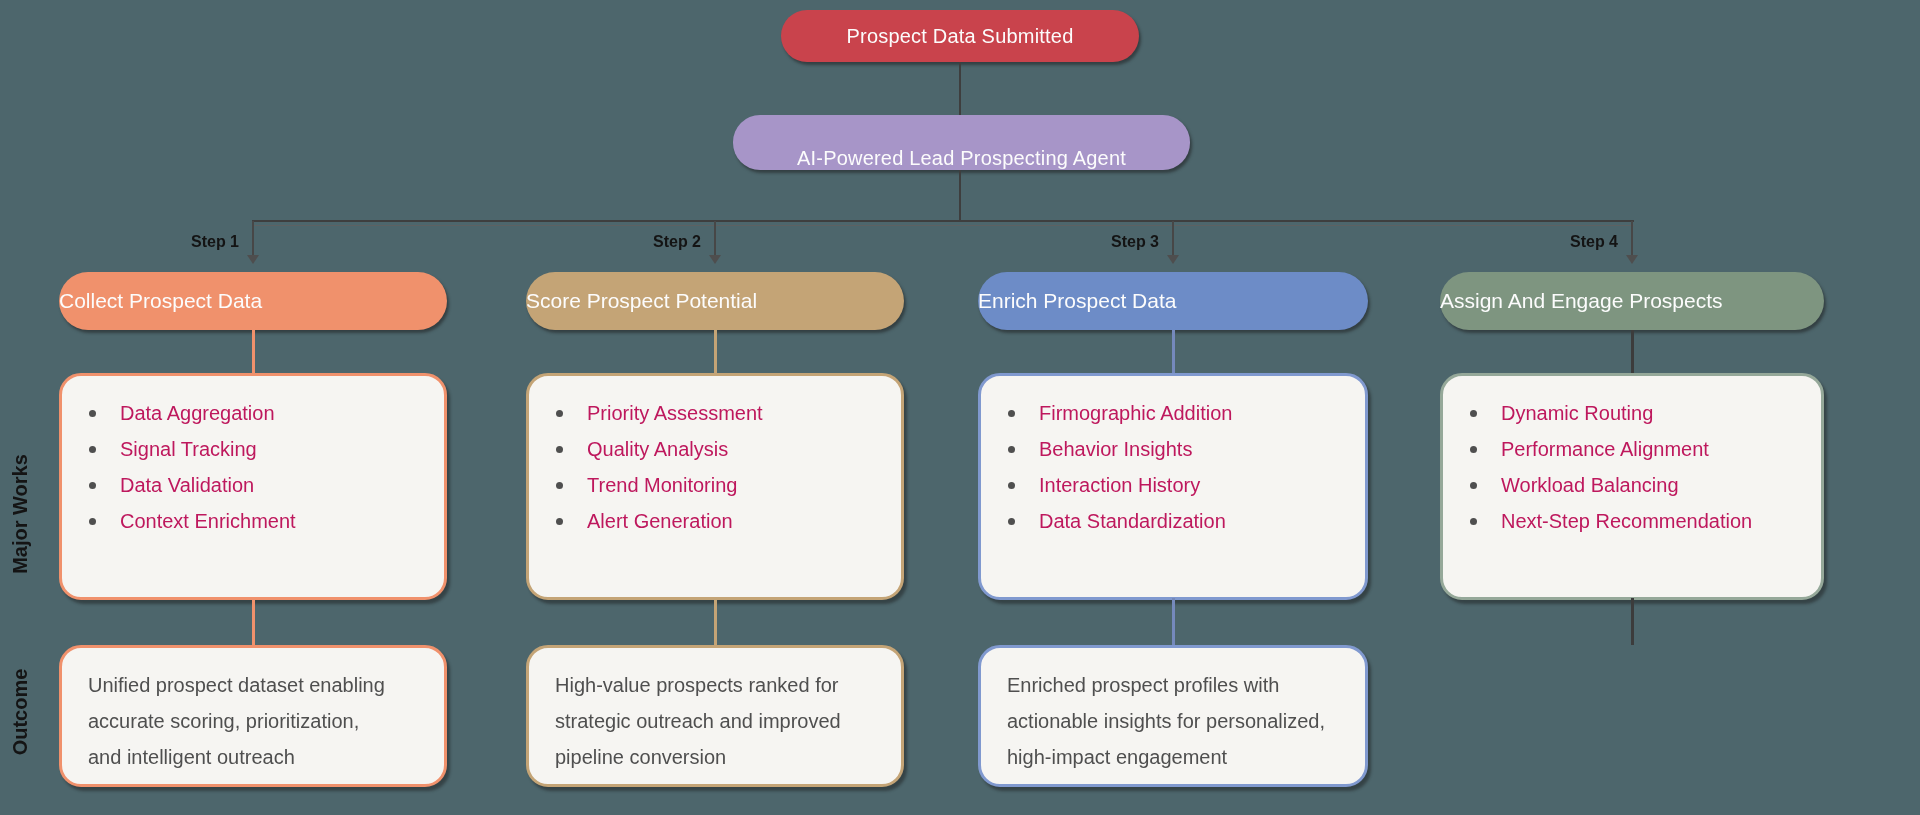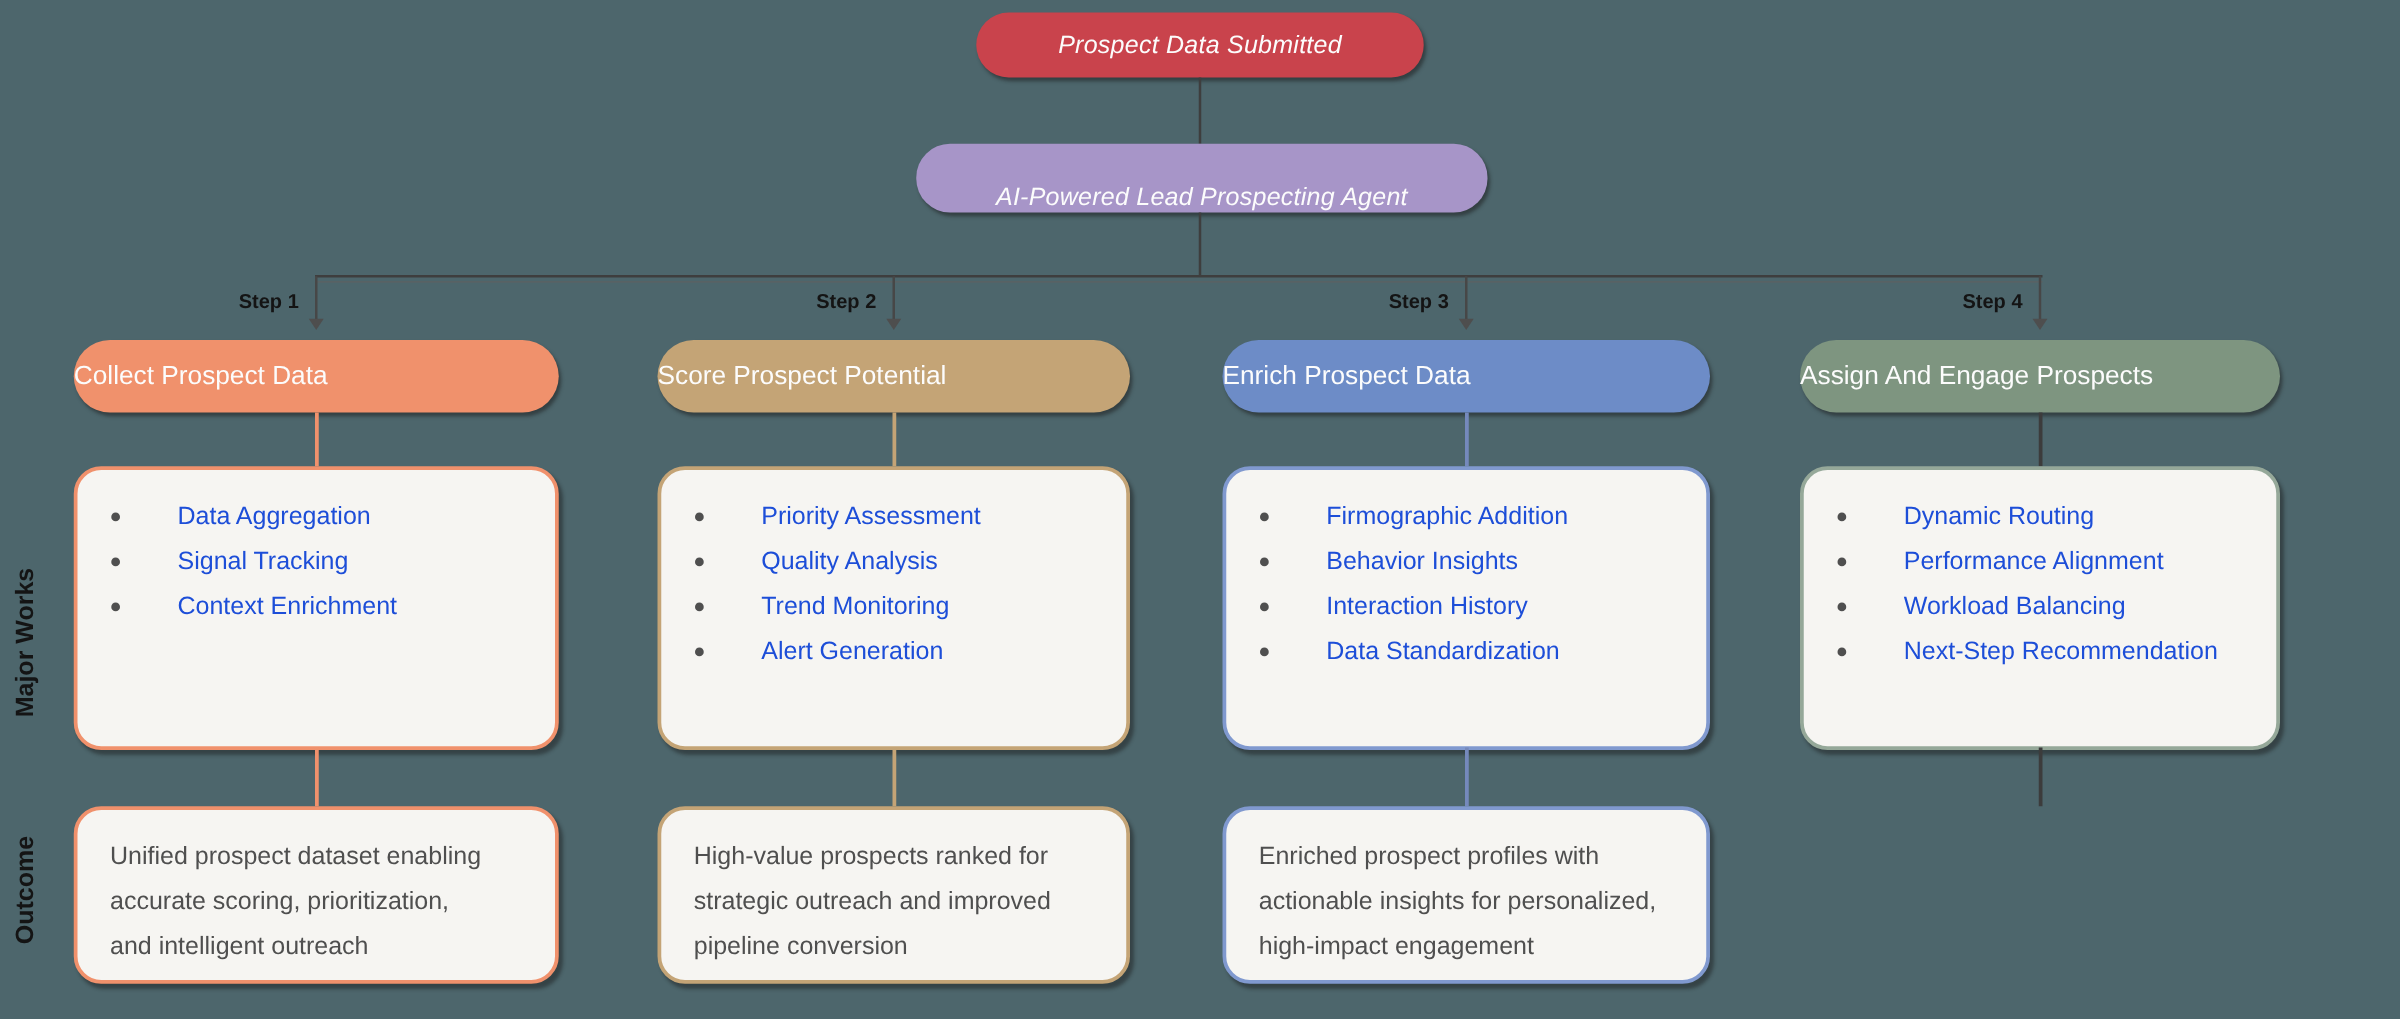--- a/index.html
+++ b/index.html
@@ -6,21 +6,20 @@
   html,body { width:1920px; height:815px; }
   body { font-family:"Liberation Sans","DejaVu Sans",sans-serif; overflow:hidden; }
 
   .canvas { position:relative; width:1920px; height:815px; background:#4D666C; overflow:hidden; }
 
   
   .pill {
     position:absolute; display:flex; align-items:center; justify-content:center;
     color:#FCFCFC; font-size:20px; letter-spacing:.2px;
     box-shadow:2px 3px 3px rgba(25,25,25,.5);
-    font-style:italic;
   }
   .start-pill { left:781px; top:10px; width:358px; height:52px; border-radius:26px; background:#C9434C; }
   .agent-pill { left:733px; top:115px; width:457px; height:55px; border-radius:27px; background:#A795C8; }
 
   
   .vline { position:absolute; width:2px; background:#3E3E3E; }
   .v-a { left:959px; top:62px;  height:53px; }
   .v-b { left:959px; top:170px; height:51px; }
   .hline      { position:absolute; left:252px; top:220px; width:1382px; height:2px; background:#3E3E3E; }
   .hline-echo { position:absolute; left:252px; top:225px; width:1382px; height:1px; background:rgba(96,96,96,.85); }
@@ -51,22 +50,22 @@
   .conn-a { top:330px; height:43px; }
   .conn-b { top:598px; height:47px; }
 
   .works-box {
     position:absolute; top:373px; left:0; right:0; height:227px;
     background:#F6F5F2; border:3px solid var(--border); border-radius:22px;
     box-shadow:3px 4px 3px rgba(25,25,25,.45);
   }
   .works-box ul { list-style:none; padding:27px 8px 0 0; }
   .works-box li {
-    position:relative; padding-left:80px; margin-bottom:15px;
-    font-size:20px; line-height:21px; color:#1d4ed8;
+    position:relative; padding-left:58px; margin-bottom:15px;
+    font-size:20px; line-height:21px; color:#be185d;
   }
   .works-box li::before {
     content:""; position:absolute; left:27px; top:7px;
     width:7px; height:7px; border-radius:50%; background:#4F4F4F;
   }
 
   .outcome-box {
     position:absolute; top:645px; left:0; right:0; height:142px;
     background:#F6F5F2; border:3px solid var(--border); border-radius:22px;
     padding:19px 2px 0 26px; font-size:20px; line-height:36px; color:#4F4F4F;
@@ -103,20 +102,21 @@
     <div class="drop"></div>
     <div class="arrowhead"></div>
     <div class="step-pill">
       <span>Collect Prospect Data</span>
     </div>
     <div class="conn conn-a"></div>
     <div class="works-box">
       <ul>
         <li>Data Aggregation</li>
         <li>Signal Tracking</li>
+        <li>Data Validation</li>
         <li>Context Enrichment</li>
       </ul>
     </div>
     <div class="conn conn-b"></div>
     <div class="outcome-box">Unified prospect dataset enabling
 accurate scoring, prioritization,
 and intelligent outreach</div>
   </div>
 
   <div class="column col-1" style="--pill: #C4A476; --line: #C4A476; --border: #C4A476;">

